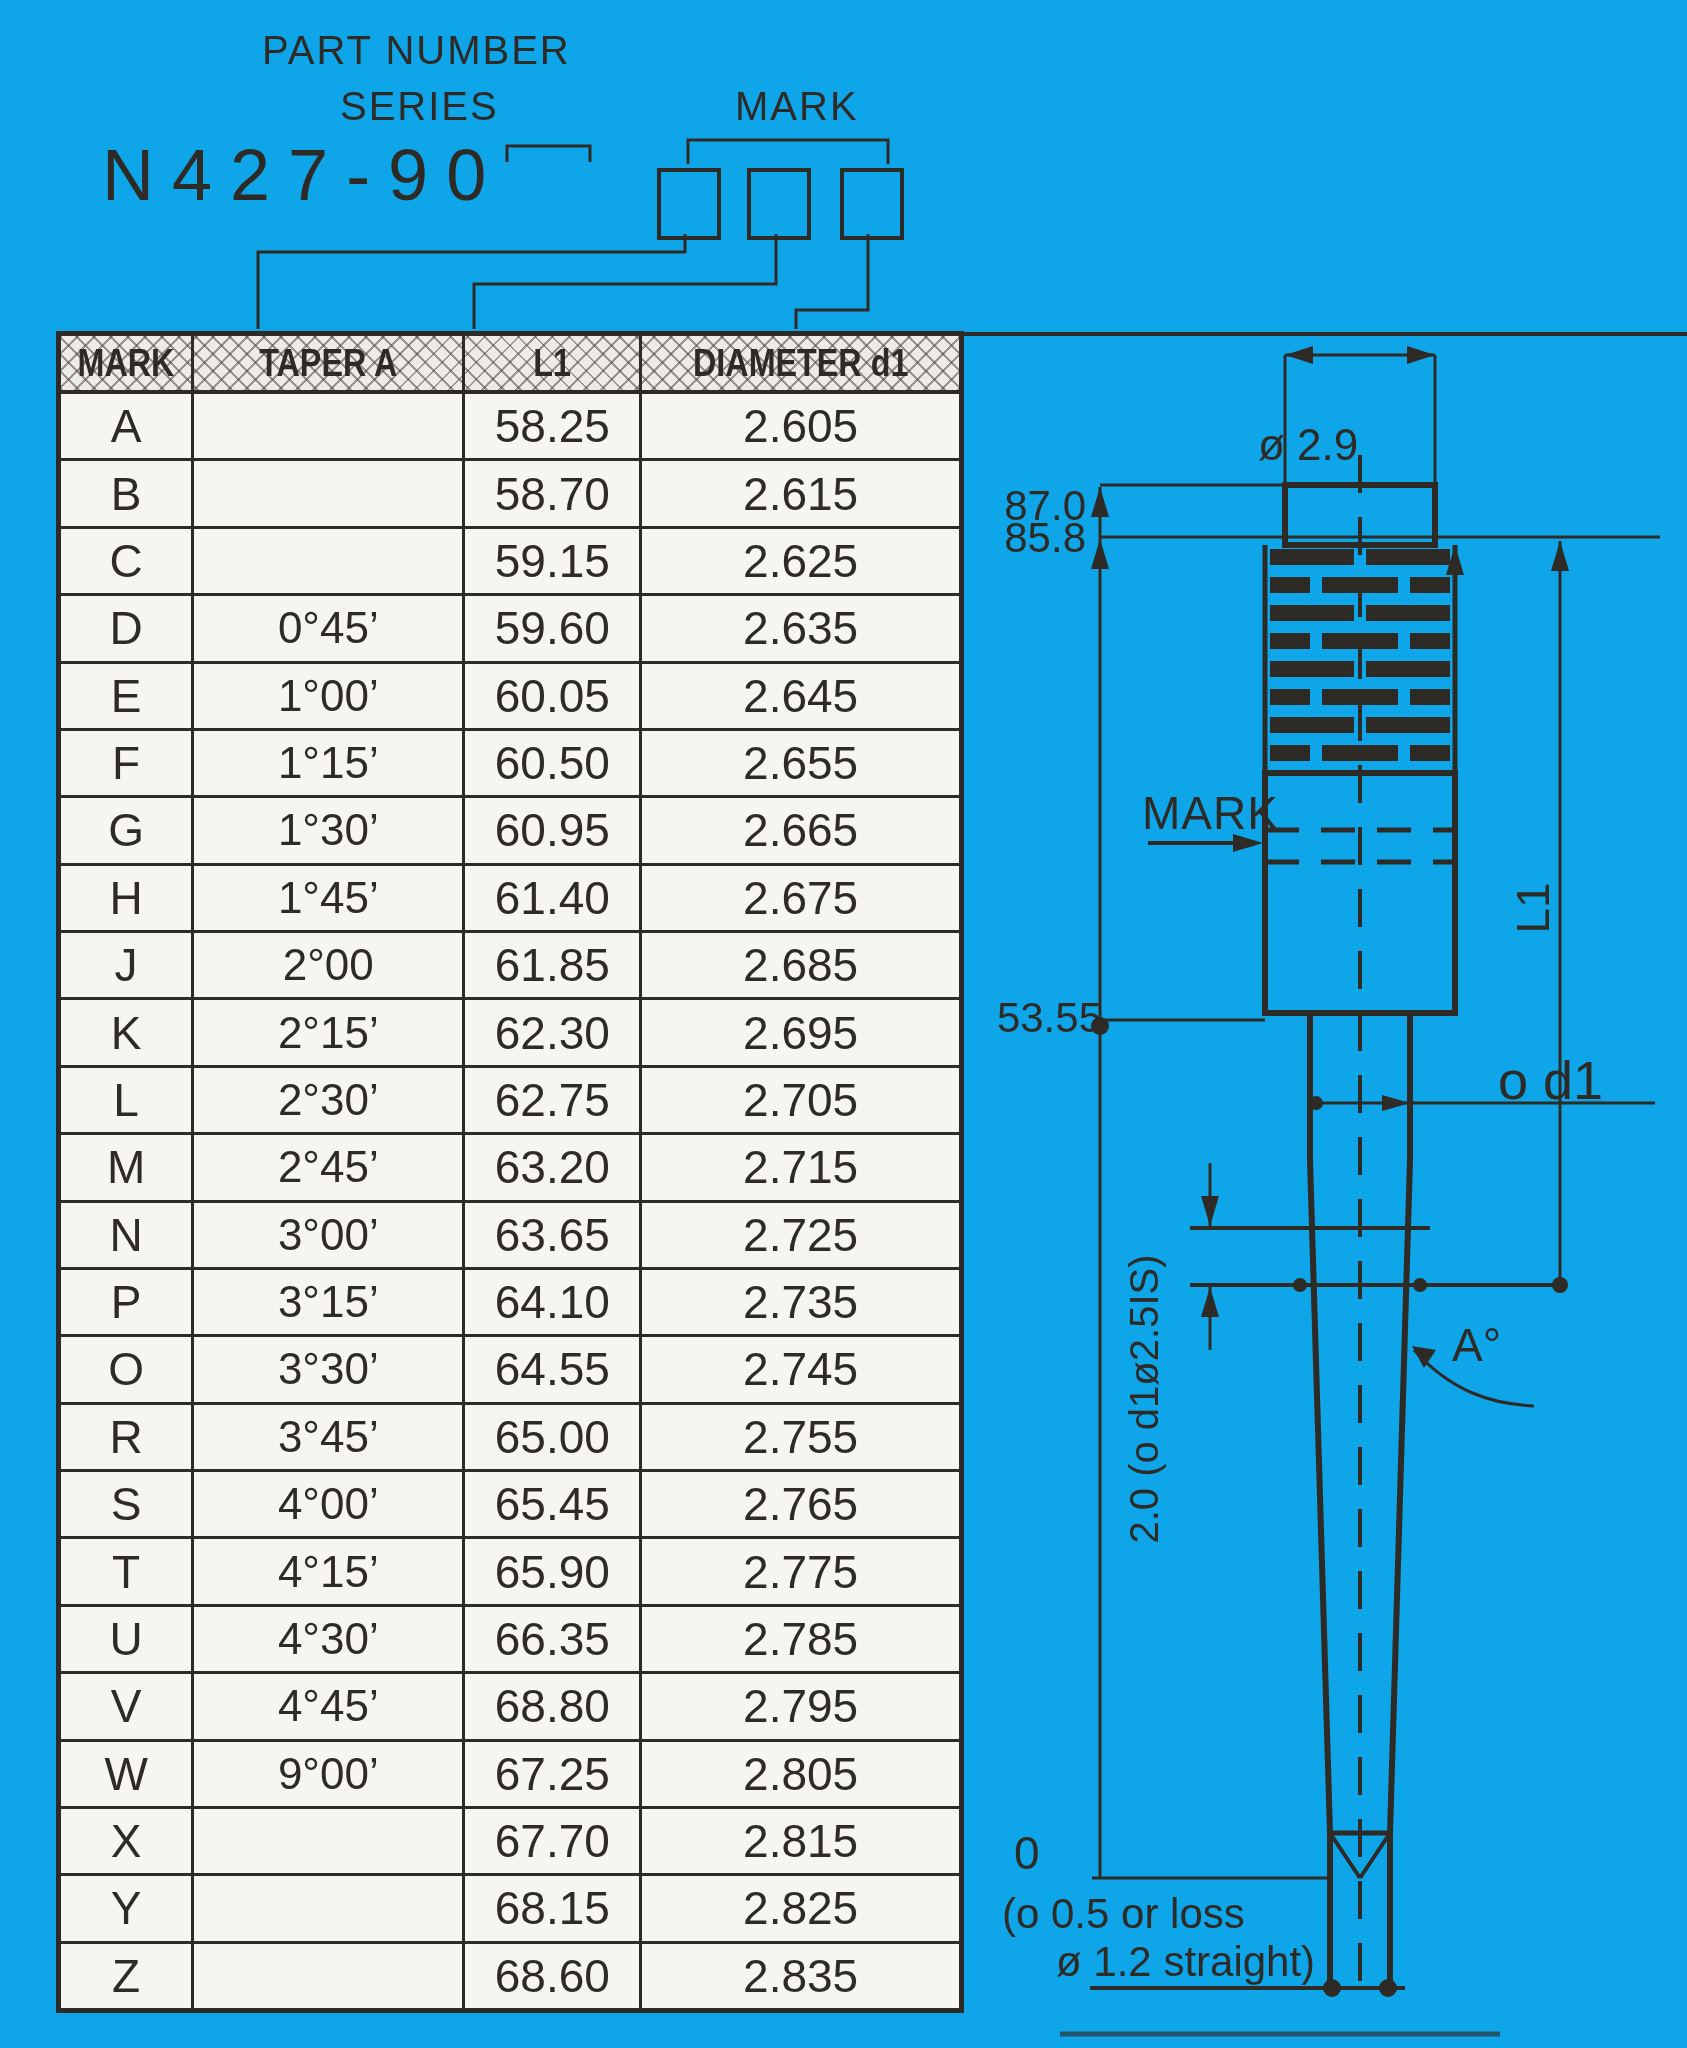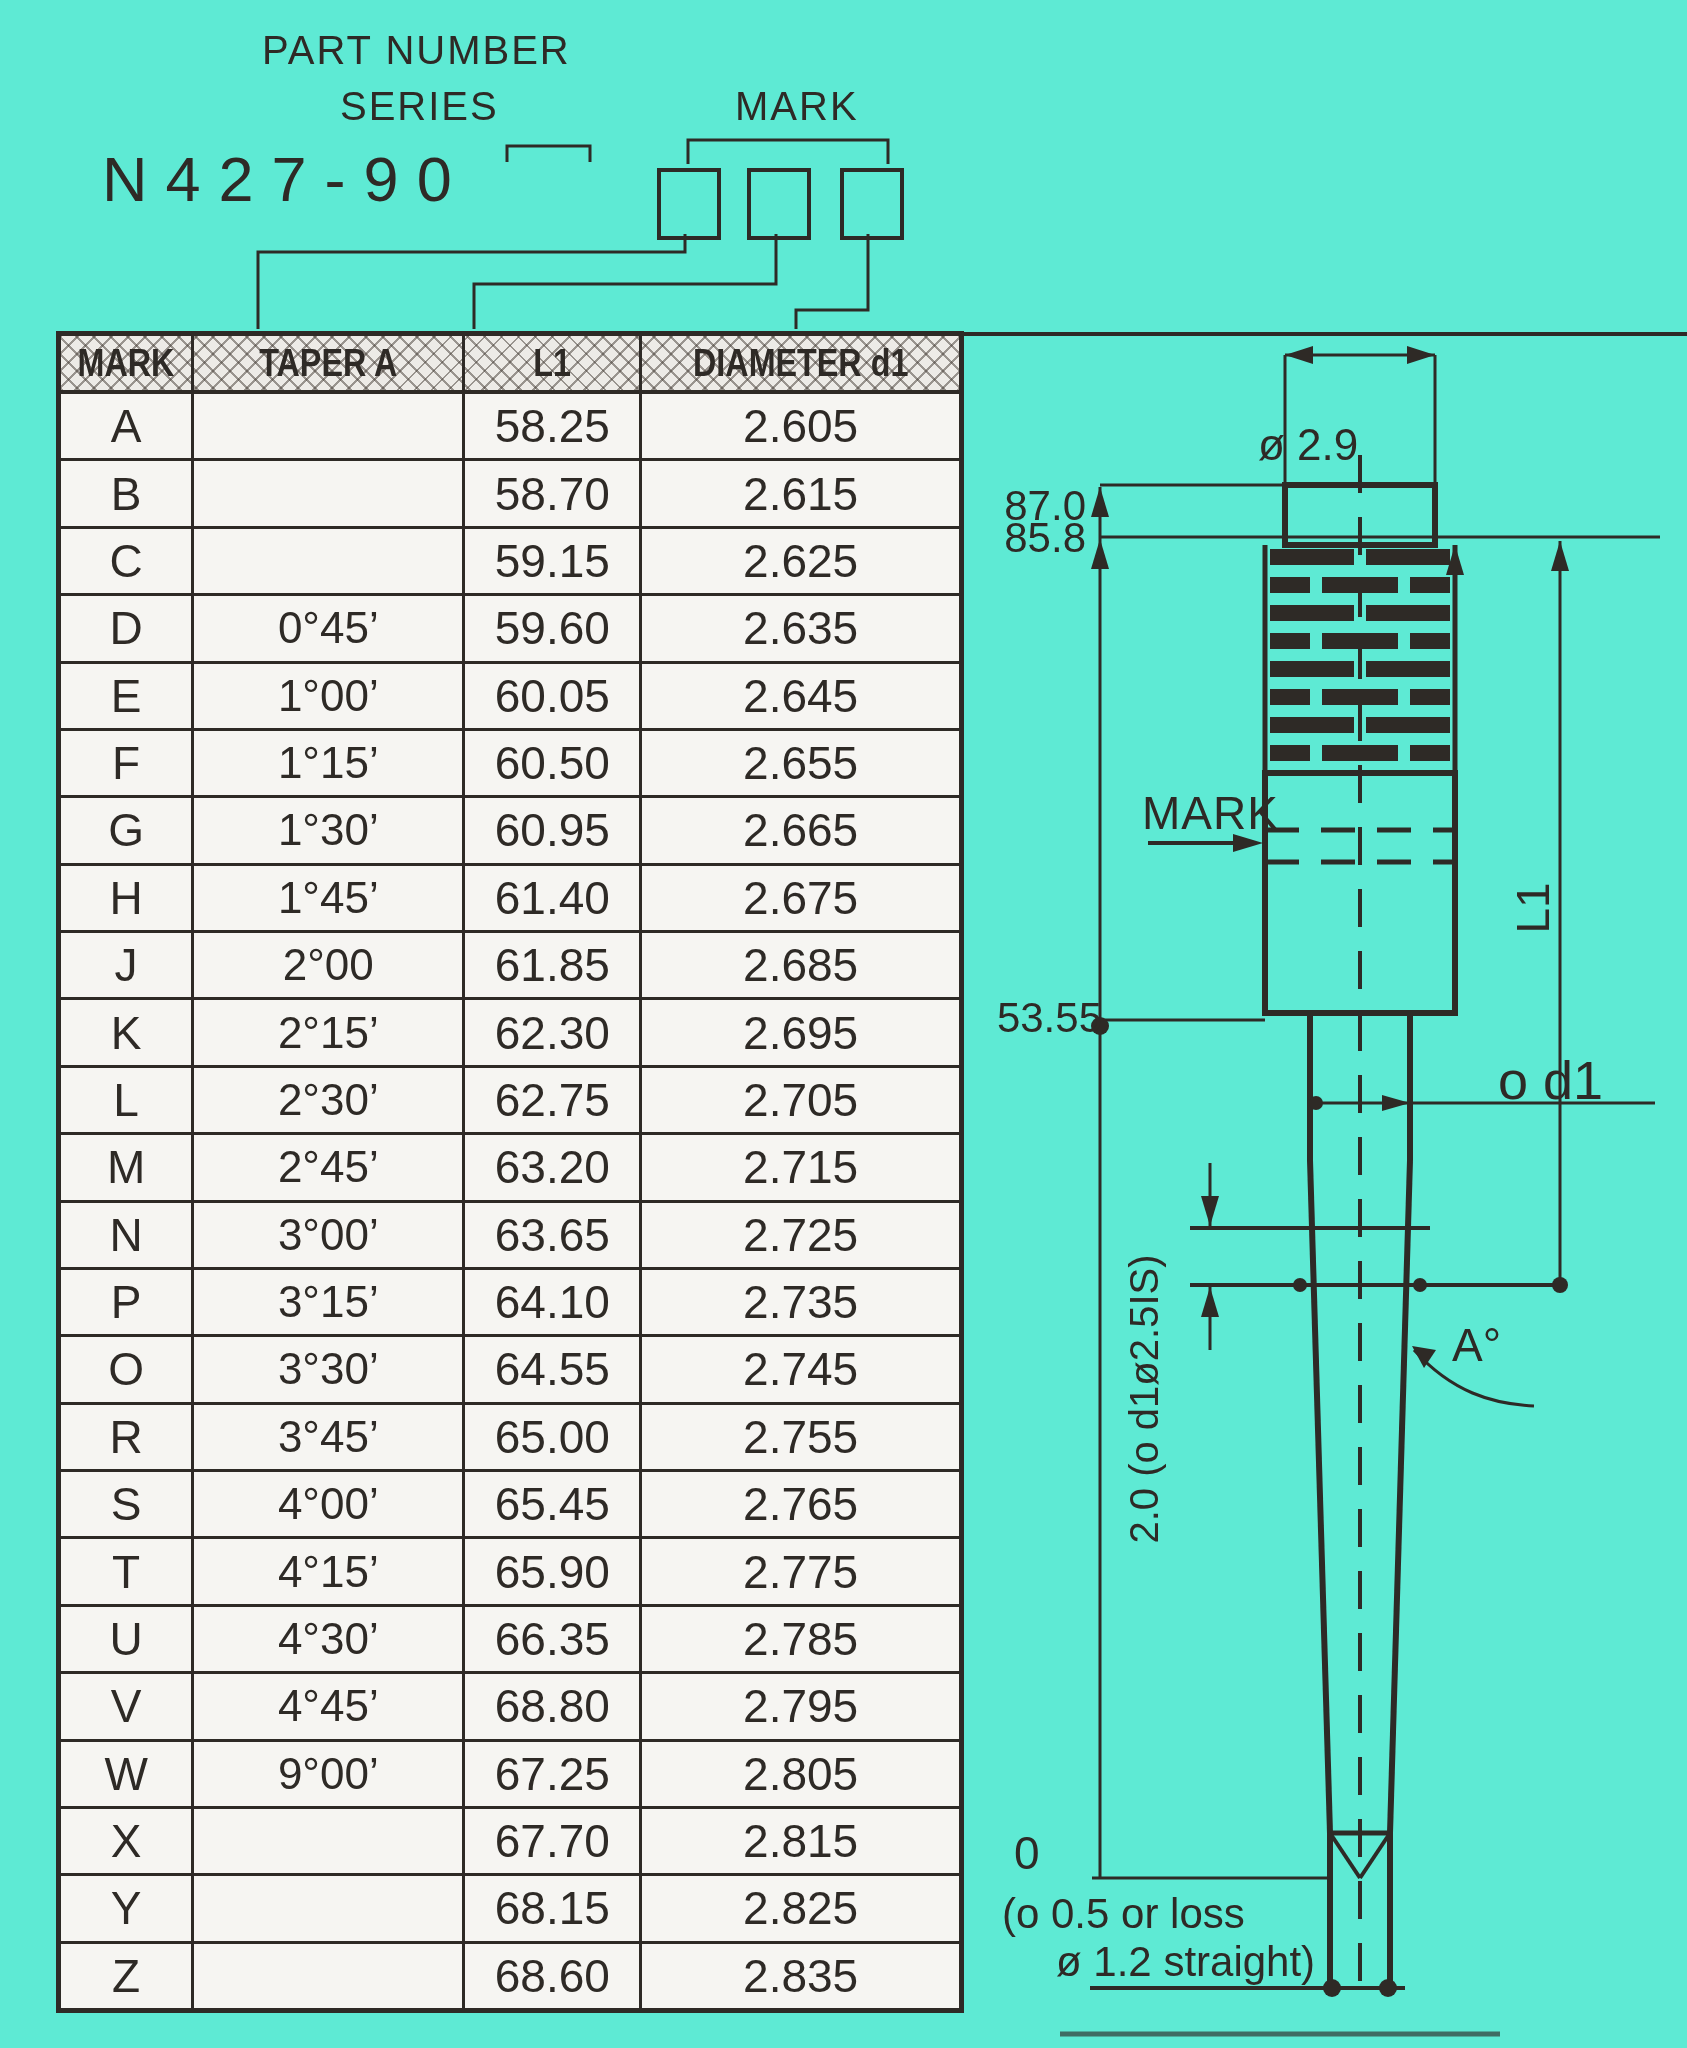--- a/index.html
+++ b/index.html
@@ -1,31 +1,31 @@
 <!DOCTYPE html>
 <html><head>
 <meta charset="utf-8">
 <style>
   html,body{margin:0;padding:0;background:#d8d6d2;}
   .page{
     position:relative;
     width:1687px;height:2048px;
-    background:#5eead4;
+    background:#0ea5e9;
     font-family:"Liberation Sans", sans-serif;
     color:#2e2a26;
     overflow:hidden;
   }
   .lbl{position:absolute;line-height:1.12;white-space:pre;color:#2e2a26;}
   .rot{position:absolute;transform-origin:0 0;transform:rotate(-90deg);white-space:pre;text-align:center;}
 
   
   .pn-label{left:262px;top:28px;font-size:40px;letter-spacing:2px;}
   .series-label{left:340px;top:84px;font-size:40px;letter-spacing:2px;}
   .mark-top-label{left:735px;top:84px;font-size:40px;letter-spacing:2px;}
-  .base-number{left:102px;top:144px;font-size:63px;letter-spacing:18px;}
+  .base-number{left:102px;top:135px;font-size:72px;letter-spacing:18px;}
   .digit-box{position:absolute;top:168px;width:56px;height:64px;border:4px solid #2e2a26;background:transparent;}
   .db1{left:657px;} .db2{left:747px;} .db3{left:840px;}
 
   
   .spec-table{
     position:absolute;left:56px;top:331px;width:908px;height:1682px;
     border:5px solid #2e2a26;box-sizing:border-box;
     display:flex;flex-direction:column;background:#f6f5f2;
   }
   .thead{

